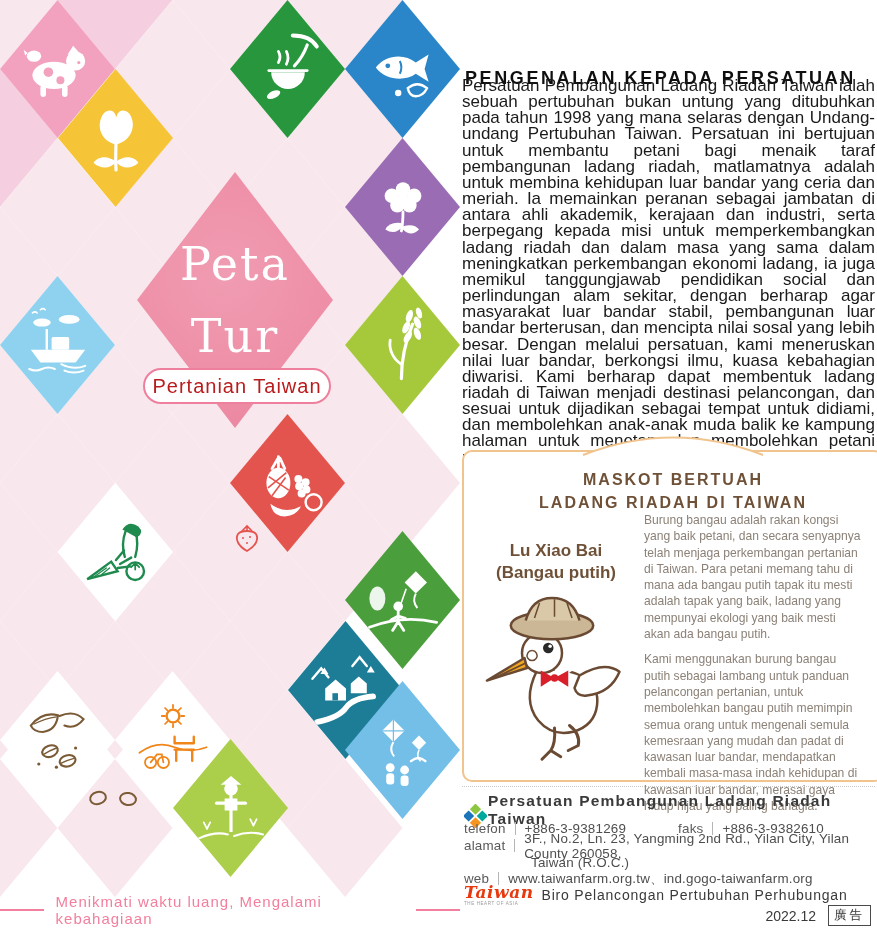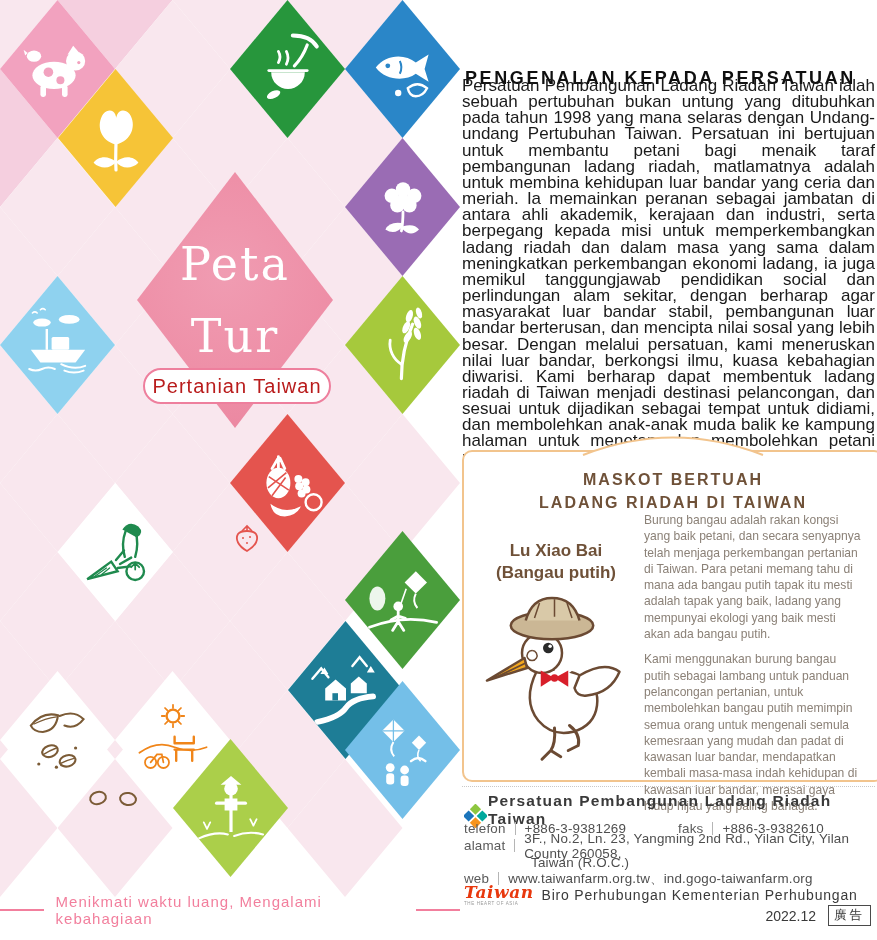--- a/index.html
+++ b/index.html
@@ -417,21 +417,21 @@
         <span class="vsep"></span>
         <span>www.taiwanfarm.org.tw、ind.gogo-taiwanfarm.org</span>
       </div>
     </div>
 
     <div class="gov-row" style="top:884px">
       <span class="tw-logo">
         <span class="tw-word">Taiwan</span>
         <span class="tw-sub">THE HEART OF ASIA</span>
       </span>
-      <span>Biro Perhubungan Kementerian Perhubungan</span>
+      <span>Biro Pelancongan Pertubuhan Perhubungan</span>
     </div>
 
 
     <div class="date-ad">
       <span>2022.12</span>
       <span class="ad-box">廣告</span>
     </div>
   </div>
 </div>
 

